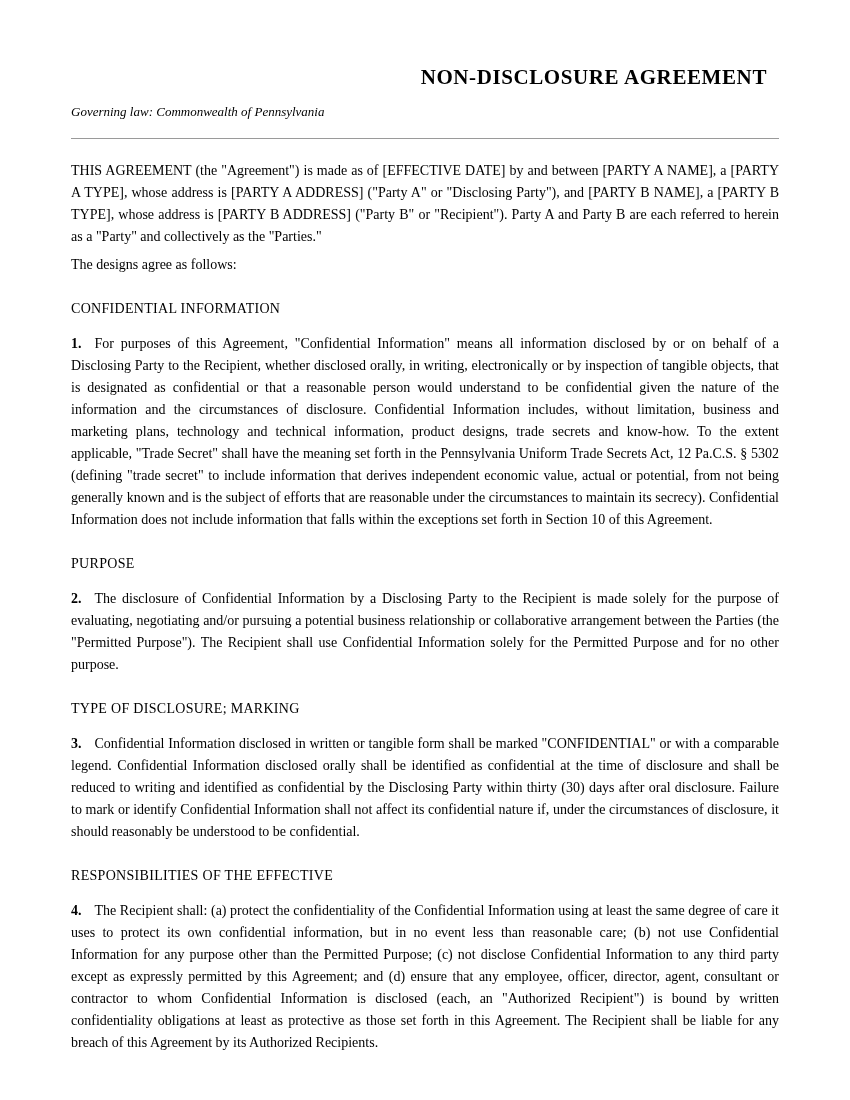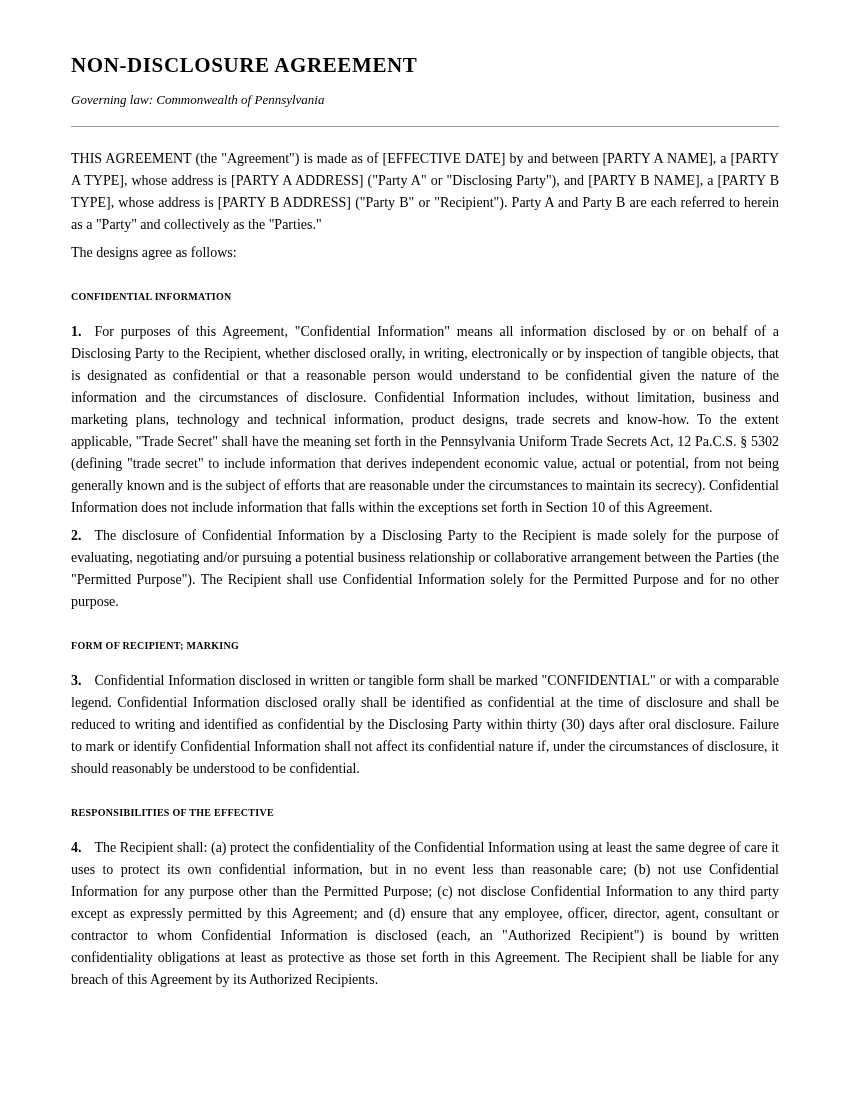--- a/index.html
+++ b/index.html
@@ -13,22 +13,22 @@
     height: 1100px;
     margin: 0 auto;
     background: #ffffff;
     box-sizing: border-box;
     padding: 52px 71px 40px 71px;
     font-family: "Liberation Serif", "DejaVu Serif", serif;
     color: #000000;
     overflow: hidden;
   }
   h1.doc-title {
-    margin: 0;
-    text-align: left;
+    margin: 12px;
+    text-align: right;
     font-size: 21px;
     font-weight: bold;
     letter-spacing: 0.6px;
     line-height: 26px;
   }
   p.subtitle {
     margin: 13px 0 0 0;
     text-align: left;
     font-style: italic;
     font-size: 13px;
@@ -40,22 +40,22 @@
     margin: 17px 0 21px 0;
   }
   p.body {
     margin: 0 0 6px 0;
     font-size: 14px;
     line-height: 22px;
     text-align: justify;
   }
   h2.section-heading {
     margin: 22px 0 13px 0;
-    font-size: 10px;
-    font-weight: bold;
+    font-size: 14px;
+    font-weight: normal;
     letter-spacing: 0.3px;
     line-height: 22px;
   }
   .clause-num {
     font-weight: bold;
     padding-right: 13px;
   }
 </style>
 </head>
 <body>
@@ -68,21 +68,22 @@
 
   <hr class="header-divider">
 
   <p class="body">THIS AGREEMENT (the "Agreement") is made as of [EFFECTIVE DATE] by and between [PARTY A NAME], a [PARTY A TYPE], whose address is [PARTY A ADDRESS] ("Party A" or "Disclosing Party"), and [PARTY B NAME], a [PARTY B TYPE], whose address is [PARTY B ADDRESS] ("Party B" or "Recipient"). Party A and Party B are each referred to herein as a "Party" and collectively as the "Parties."</p>
 
   <p class="body">The designs agree as follows:</p>
 
   <h2 class="section-heading">CONFIDENTIAL INFORMATION</h2>
   <p class="body"><span class="clause-num">1.</span><span>For purposes of this Agreement, "Confidential Information" means all information disclosed by or on behalf of a Disclosing Party to the Recipient, whether disclosed orally, in writing, electronically or by inspection of tangible objects, that is designated as confidential or that a reasonable person would understand to be confidential given the nature of the information and the circumstances of disclosure. Confidential Information includes, without limitation, business and marketing plans, technology and technical information, product designs, trade secrets and know-how. To the extent applicable, "Trade Secret" shall have the meaning set forth in the Pennsylvania Uniform Trade Secrets Act, 12 Pa.C.S. § 5302 (defining "trade secret" to include information that derives independent economic value, actual or potential, from not being generally known and is the subject of efforts that are reasonable under the circumstances to maintain its secrecy). Confidential Information does not include information that falls within the exceptions set forth in Section 10 of this Agreement.</span></p>
 
+  <h2 class="section-heading">PURPOSE</h2>
   <p class="body"><span class="clause-num">2.</span><span>The disclosure of Confidential Information by a Disclosing Party to the Recipient is made solely for the purpose of evaluating, negotiating and/or pursuing a potential business relationship or collaborative arrangement between the Parties (the "Permitted Purpose"). The Recipient shall use Confidential Information solely for the Permitted Purpose and for no other purpose.</span></p>
 
-  <h2 class="section-heading">FORM OF RECIPIENT; MARKING</h2>
+  <h2 class="section-heading">TYPE OF DISCLOSURE; MARKING</h2>
   <p class="body"><span class="clause-num">3.</span><span>Confidential Information disclosed in written or tangible form shall be marked "CONFIDENTIAL" or with a comparable legend. Confidential Information disclosed orally shall be identified as confidential at the time of disclosure and shall be reduced to writing and identified as confidential by the Disclosing Party within thirty (30) days after oral disclosure. Failure to mark or identify Confidential Information shall not affect its confidential nature if, under the circumstances of disclosure, it should reasonably be understood to be confidential.</span></p>
 
   <h2 class="section-heading">RESPONSIBILITIES OF THE EFFECTIVE</h2>
   <p class="body"><span class="clause-num">4.</span><span>The Recipient shall: (a) protect the confidentiality of the Confidential Information using at least the same degree of care it uses to protect its own confidential information, but in no event less than reasonable care; (b) not use Confidential Information for any purpose other than the Permitted Purpose; (c) not disclose Confidential Information to any third party except as expressly permitted by this Agreement; and (d) ensure that any employee, officer, director, agent, consultant or contractor to whom Confidential Information is disclosed (each, an "Authorized Recipient") is bound by written confidentiality obligations at least as protective as those set forth in this Agreement. The Recipient shall be liable for any breach of this Agreement by its Authorized Recipients.</span></p>
 
 </div>
 
 </body></html>

